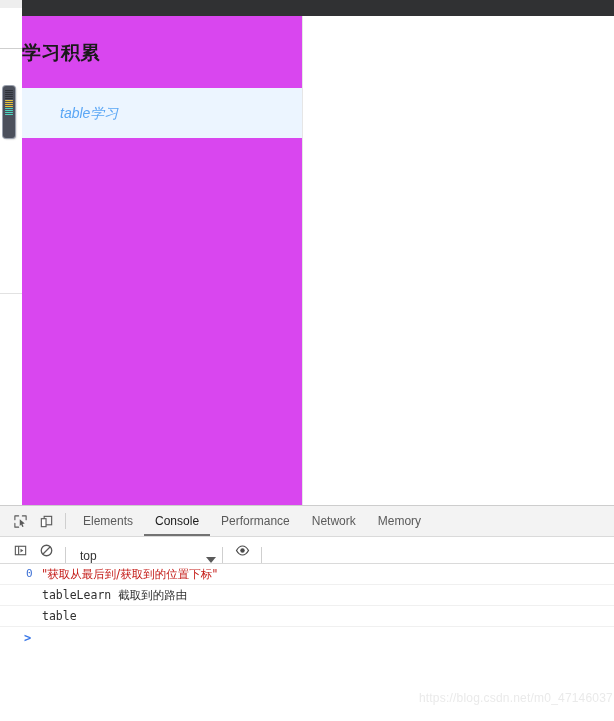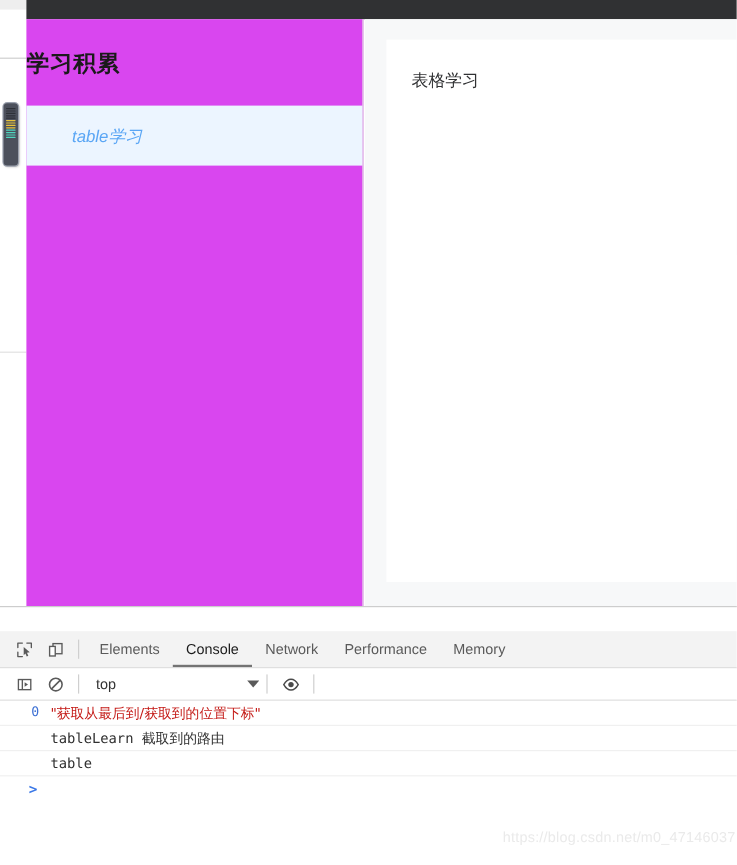--- a/index.html
+++ b/index.html
@@ -187,21 +187,20 @@
     overflow: hidden;
   }
 
   .dt-tabbar {
     position: relative;
     height: 30px;
     border-bottom: 1px solid #dadada;
     display: flex;
     align-items: center;
     background: #f3f3f3;
-    margin-top: 20px;
   }
   .dt-iconbtn {
     width: 26px;
     height: 26px;
     display: flex;
     align-items: center;
     justify-content: center;
     cursor: pointer;
   }
   .dt-iconbtn:first-child { margin-left: 7px; }
@@ -230,21 +229,21 @@
   .dt-tab.active {
     color: #1a1a1a;
     border-bottom: 2px solid #737373;
   }
 
   .dt-toolbar {
     position: relative;
     height: 26px;
     border-bottom: 1px solid #dadada;
     display: flex;
-    align-items: center;
+    align-items: flex-end;
     background: #ffffff;
   }
   .dt-ctx {
     font-size: 12px;
     color: #333;
     padding-left: 8px;
     width: 126px;
     cursor: pointer;
     white-space: nowrap;
   }
@@ -359,25 +358,20 @@
 
 
 
         <div class="menu-item active">
           <span>table学习</span>
         </div>
 
       </div>
     </div>
 
-    <div class="main">
-      <div class="content-card">
-        <div class="card-title">表格学习</div>
-      </div>
-    </div>
 
   </div>
 
   <div class="devtools">
 
     <div class="dt-tabbar">
 
       <div class="dt-iconbtn">
         <svg viewBox="0 0 16 16" width="15" height="15" aria-hidden="true">
           <path d="M2 2 h4 M2 2 v4 M14 2 h-4 M14 2 v4 M2 14 h4 M2 14 v-4" fill="none" stroke="#5a5a5a" stroke-width="1.2" stroke-linecap="round"></path>
@@ -395,24 +389,24 @@
       <div class="dt-sep"></div>
 
       <div class="dt-tabs">
         <div class="dt-tab">
           <span>Elements</span>
         </div>
         <div class="dt-tab active">
           <span>Console</span>
         </div>
         <div class="dt-tab">
+          <span>Performance</span>
+        </div>
+        <div class="dt-tab">
           <span>Network</span>
-        </div>
-        <div class="dt-tab">
-          <span>Performance</span>
         </div>
         <div class="dt-tab">
           <span>Memory</span>
         </div>
       </div>
     </div>
 
     <div class="dt-toolbar">
 
       <div class="dt-iconbtn" style="margin-left:7px;">

